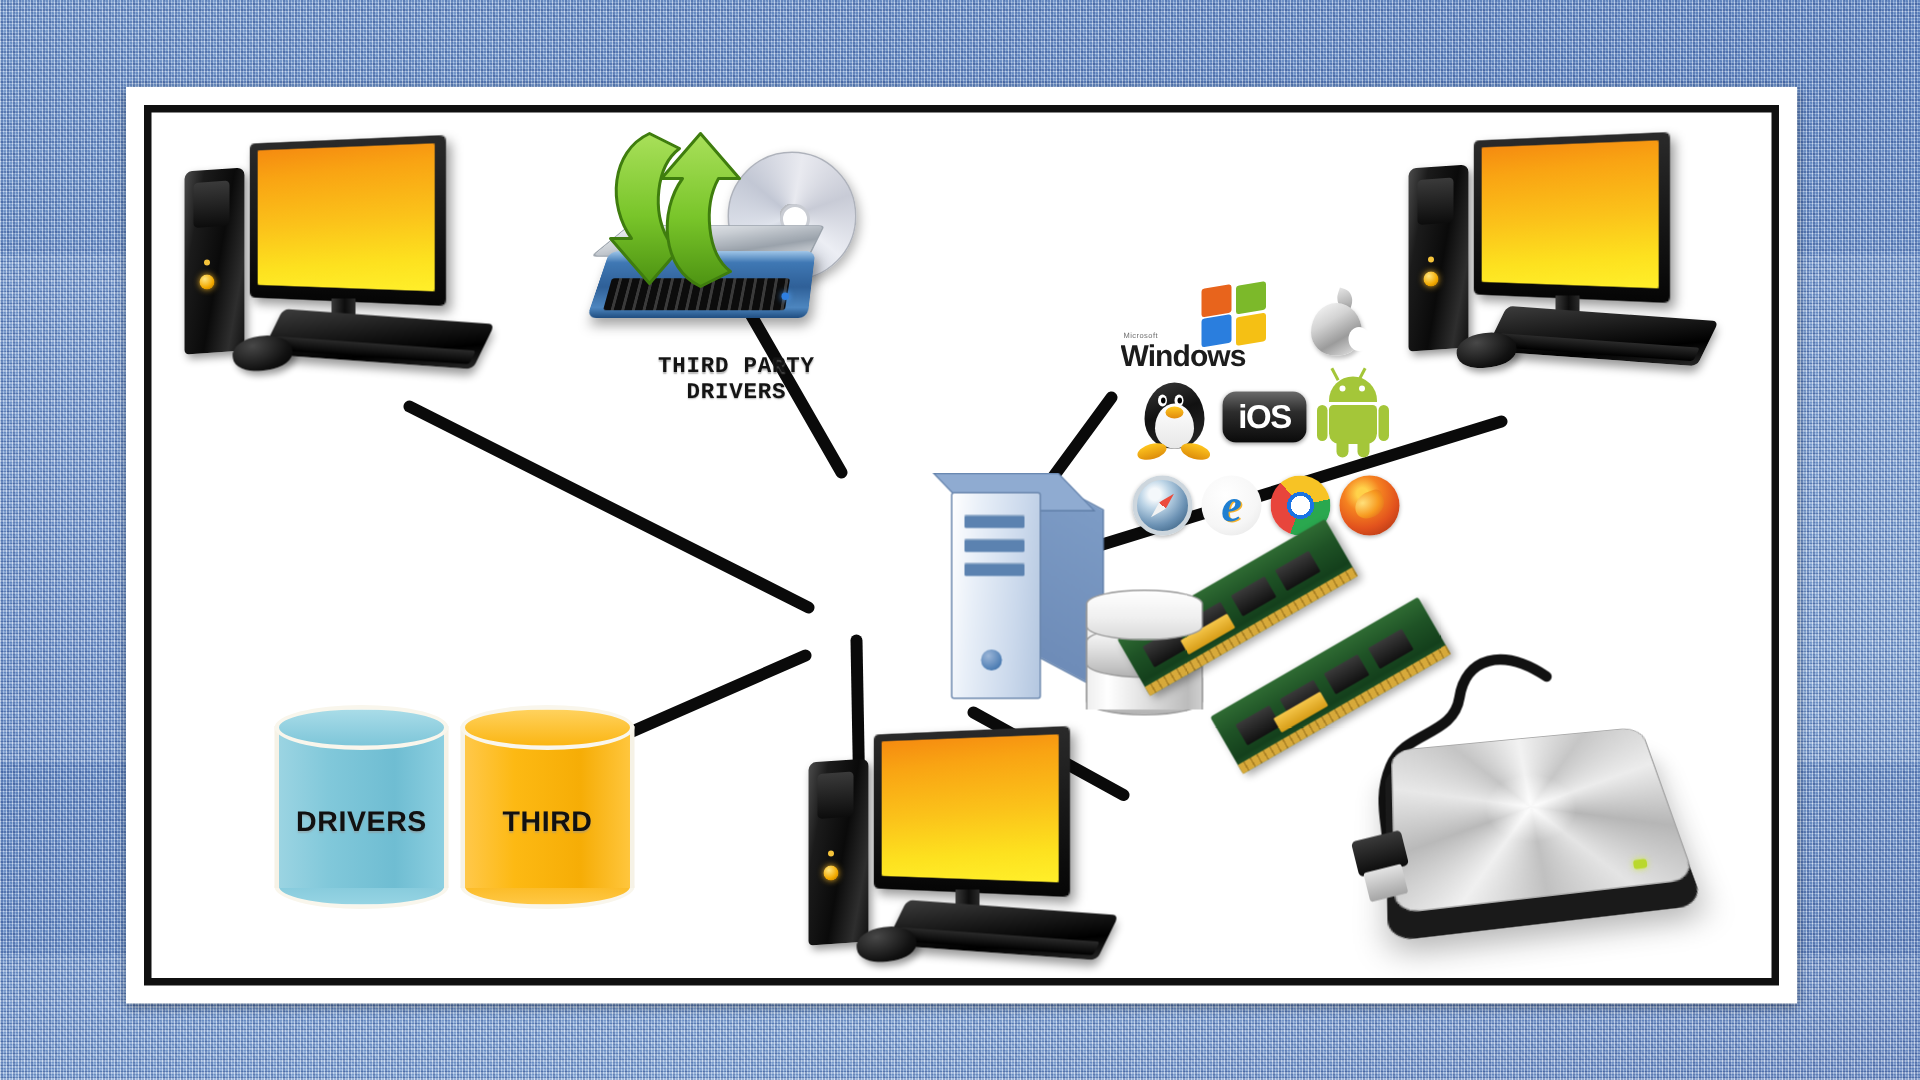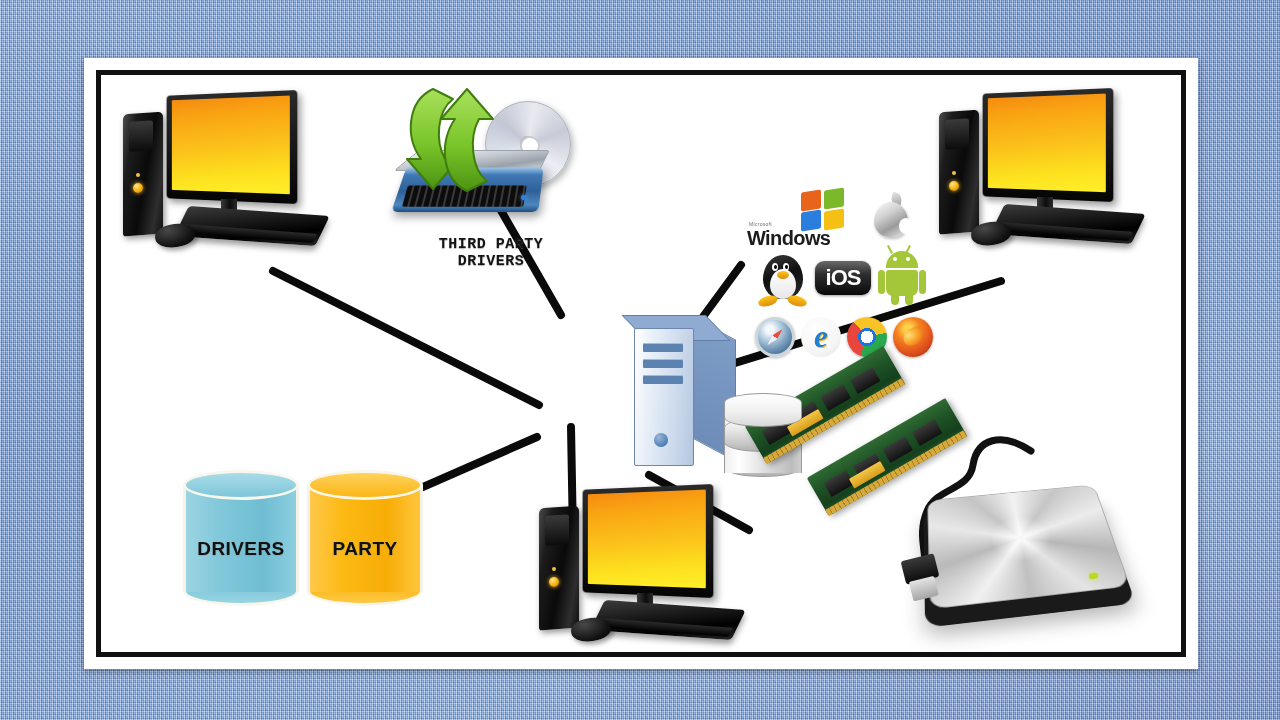--- a/index.html
+++ b/index.html
@@ -612,21 +612,21 @@
           <div class="cyl" id="cyl-drivers">
             <div class="c-bottom"></div>
             <div class="c-body"></div>
             <div class="c-top"></div>
             <div class="c-label">DRIVERS</div>
           </div>
           <div class="cyl" id="cyl-stubs">
             <div class="c-bottom"></div>
             <div class="c-body"></div>
             <div class="c-top"></div>
-            <div class="c-label">PARTY</div>
+            <div class="c-label">THIRD</div>
           </div>
         </div>
 
         <div class="node" id="ram-node">
           <div class="ram" id="ram-1">
             <div class="chip" style="left:12px;width:26px"></div>
             <div class="chip" style="left:46px;width:26px"></div>
             <div class="chip" style="left:80px;width:26px"></div>
             <div class="chip" style="left:114px;width:26px"></div>
             <div class="sticker"></div>

